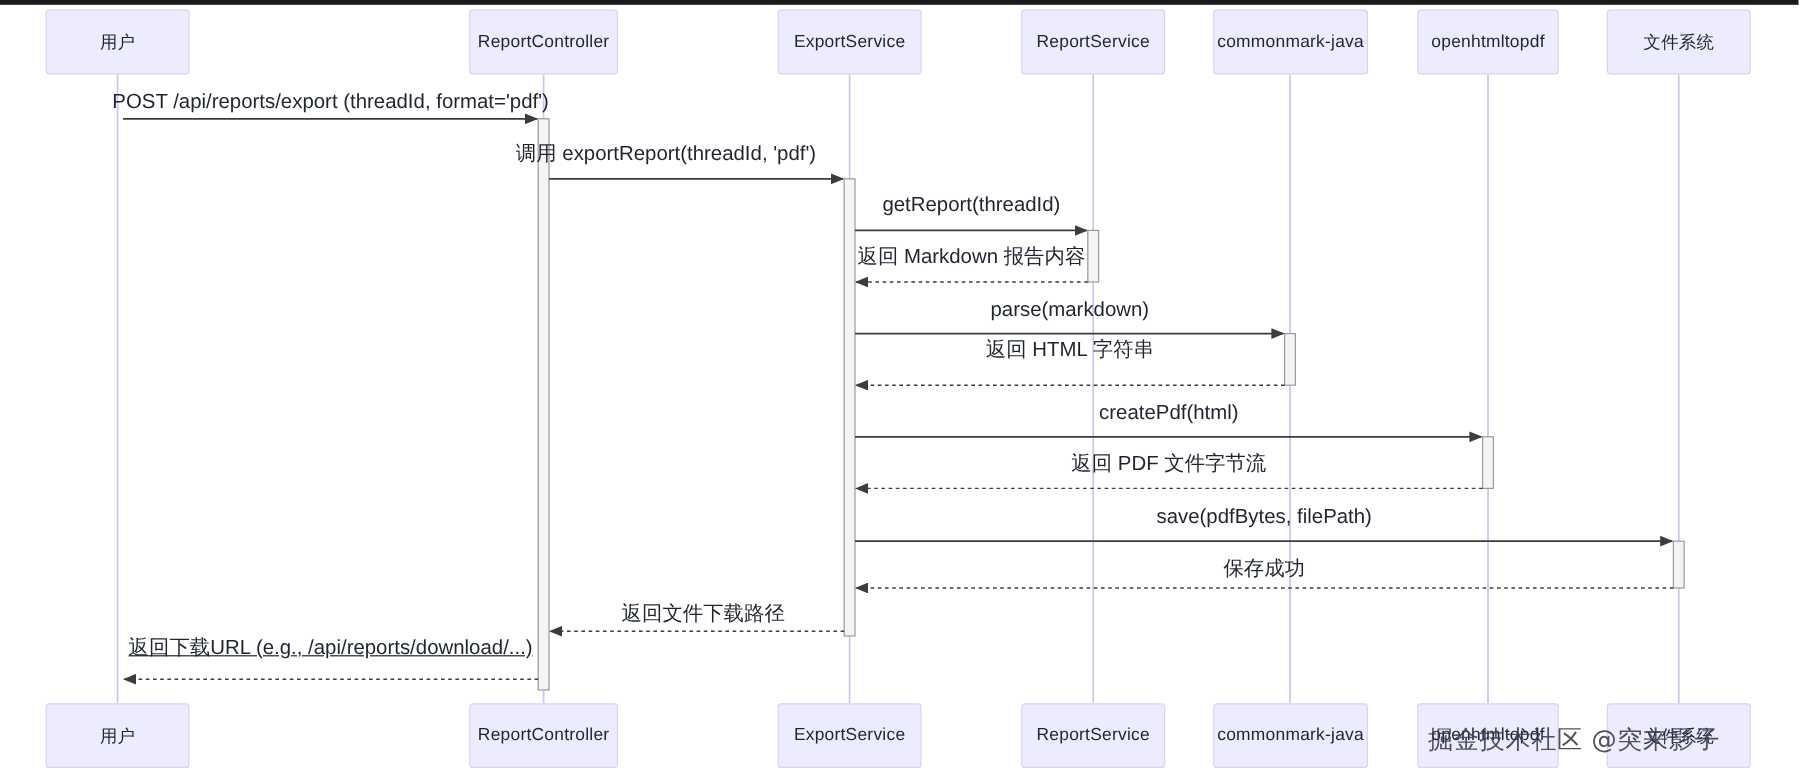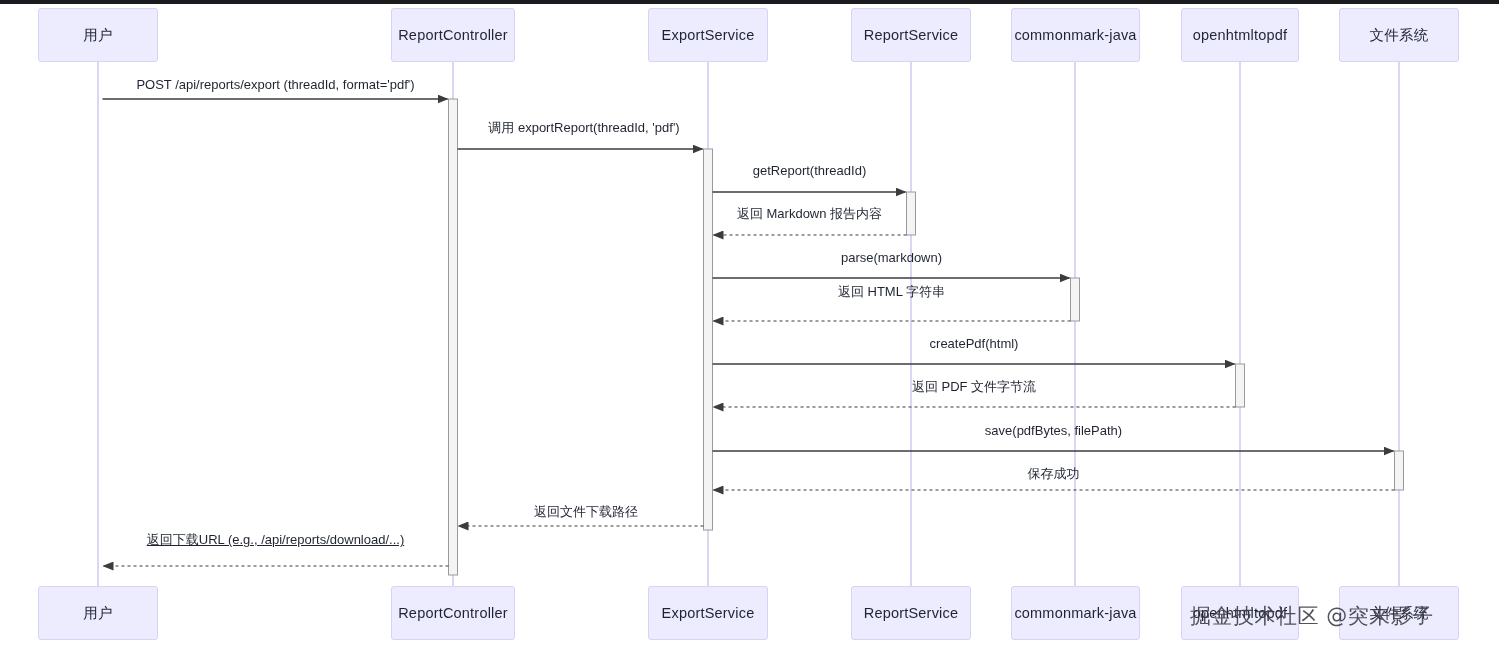--- a/index.html
+++ b/index.html
@@ -50,21 +50,21 @@
   }
   .participant-label {
     pointer-events: none;
   }
 
   
   .msg-label {
     position: absolute;
     transform: translateX(-50%);
     color: #1f2430;
-    font-size: 13px;
+    font-size: 17px;
     white-space: nowrap;
     text-align: center;
     line-height: 14px;
   }
 
   
   .watermark {
     position: absolute;
     color: #3a3a44;
     font-size: 21px;
@@ -166,21 +166,21 @@
       <div class="participant-box" style="left: 1181px; top: 586px; width: 118px; height: 54px;">
         <span class="participant-label">openhtmltopdf</span>
       </div>
       <div class="participant-box" style="left: 1339px; top: 586px; width: 120px; height: 54px;">
         <span class="participant-label">文件系统</span>
       </div>
     </div>
 
   <div id="message-labels">
       <div class="msg-label" style="left: 275.5px; top: 78px;">POST /api/reports/export (threadId, format='pdf')</div>
-      <div class="msg-label" style="left: 584px; top: 121px; text-align: right;">调用 exportReport(threadId, 'pdf')</div>
+      <div class="msg-label" style="left: 555px; top: 121px; text-align: right;">调用 exportReport(threadId, 'pdf')</div>
       <div class="msg-label" style="left: 809.5px; top: 164px;">getReport(threadId)</div>
       <div class="msg-label" style="left: 809.5px; top: 207px;">返回 Markdown 报告内容</div>
       <div class="msg-label" style="left: 891.5px; top: 251px;">parse(markdown)</div>
       <div class="msg-label" style="left: 891.5px; top: 285px;">返回 HTML 字符串</div>
       <div class="msg-label" style="left: 974px; top: 337px; text-align: right;">createPdf(html)</div>
       <div class="msg-label" style="left: 974px; top: 380px;">返回 PDF 文件字节流</div>
       <div class="msg-label" style="left: 1053.5px; top: 424px;">save(pdfBytes, filePath)</div>
       <div class="msg-label" style="left: 1053.5px; top: 467px; text-align: right;">保存成功</div>
       <div class="msg-label" style="left: 586px; top: 505px;">返回文件下载路径</div>
       <div class="msg-label" style="left: 275.5px; top: 533px; text-decoration: underline;">返回下载URL (e.g., /api/reports/download/...)</div>

